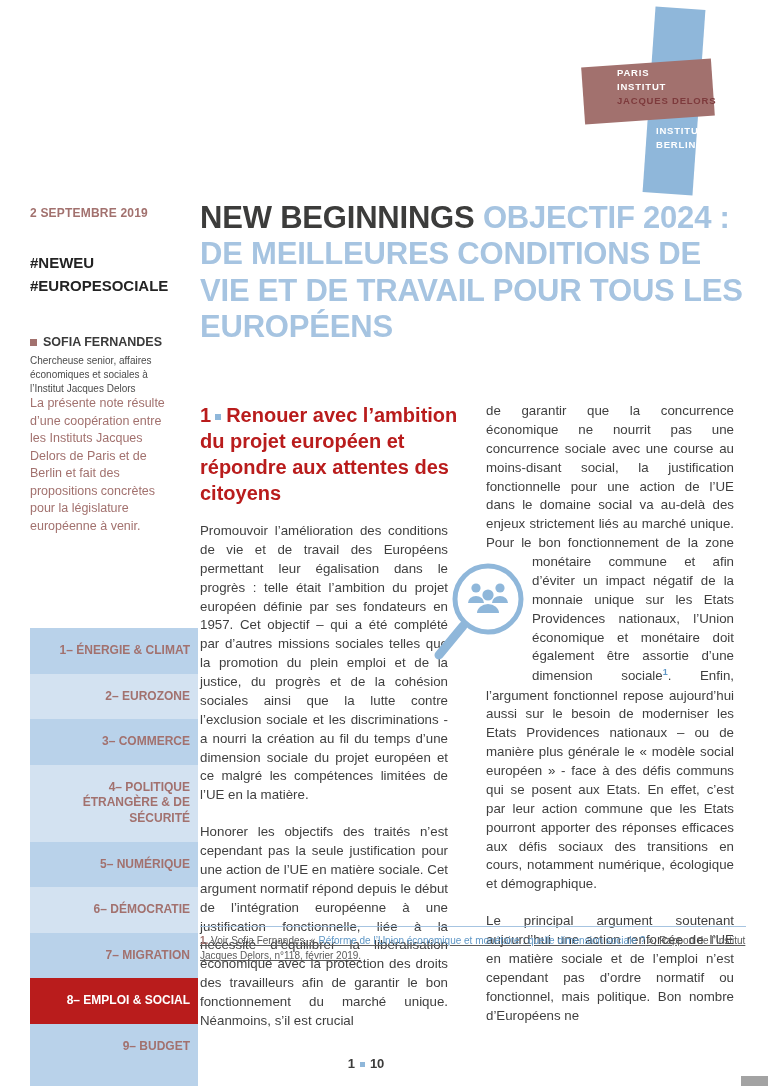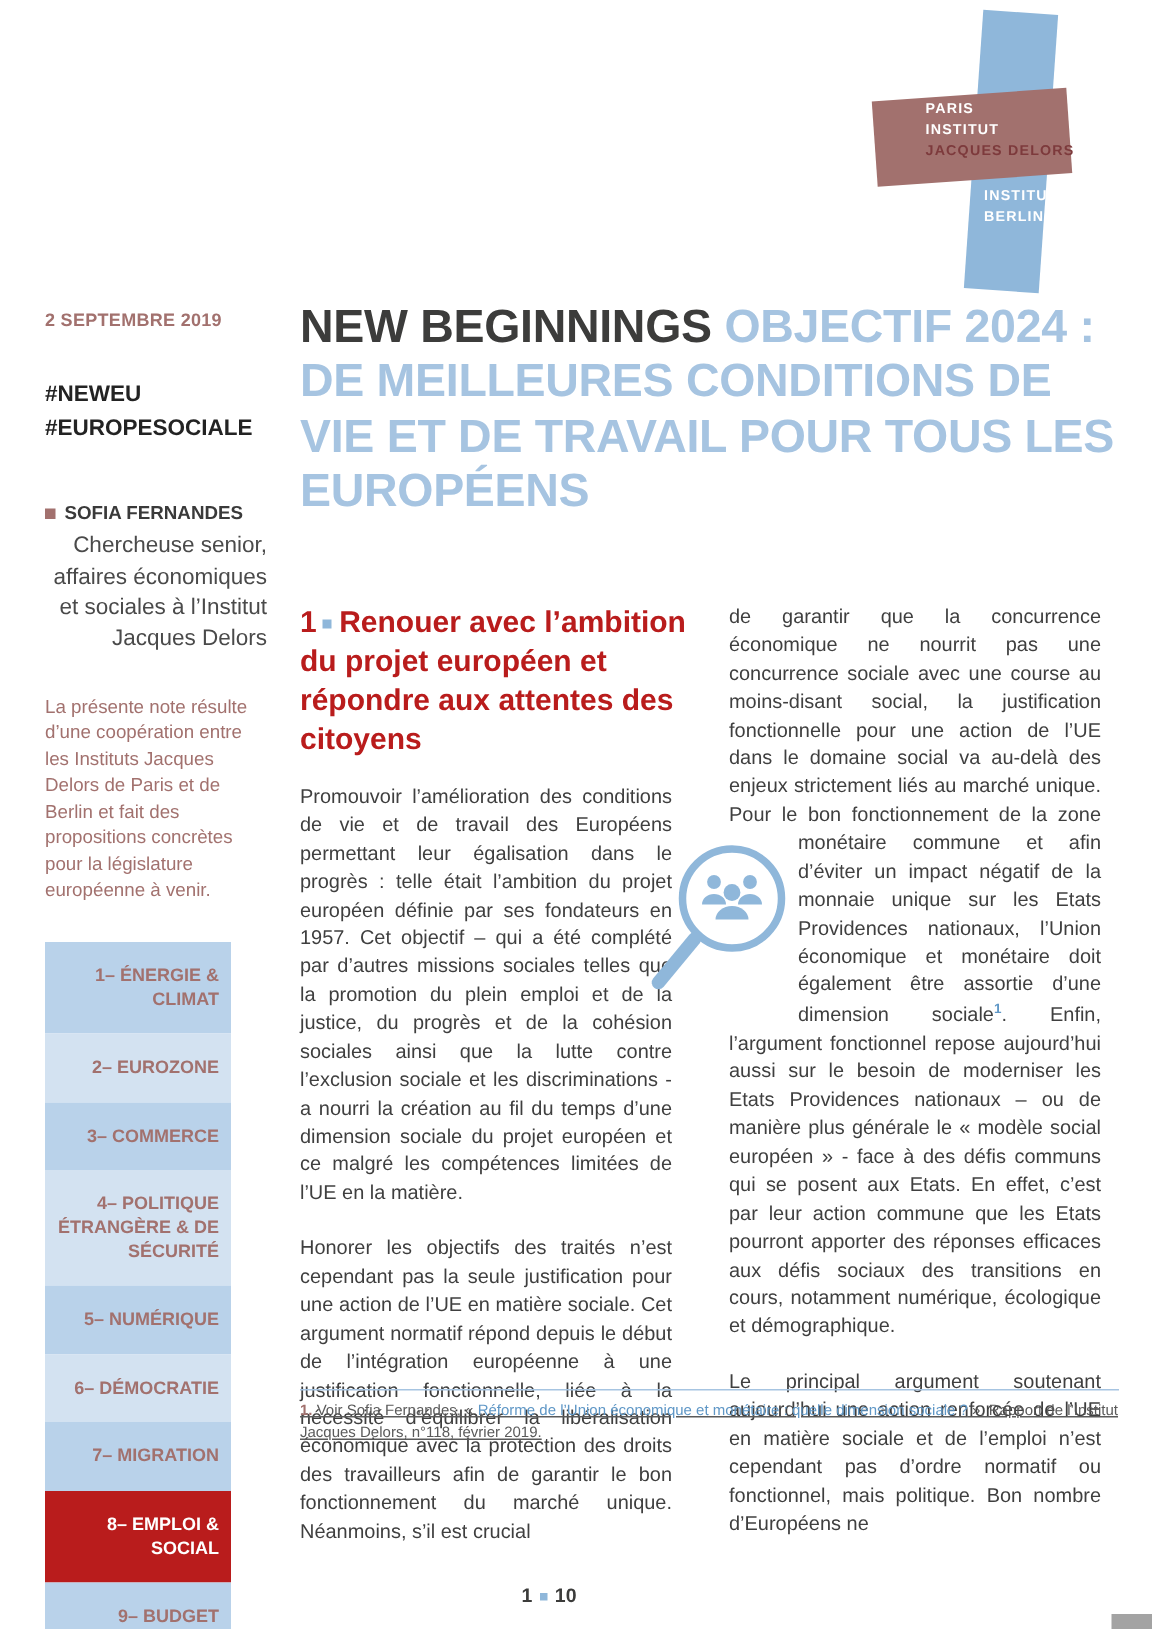--- a/index.html
+++ b/index.html
@@ -27,25 +27,25 @@
     letter-spacing:0.8px; line-height:14px; color:#ffffff;
   }
 
   
   .sidebar { position:absolute; left:30px; top:206px; width:148px; }
   .side-date { color:#a2716e; font-weight:bold; font-size:12px; letter-spacing:0.2px; }
   .hashtags { margin-top:32px; font-size:15px; font-weight:bold; color:#232323; line-height:1.5; word-wrap:break-word; }
   .author { margin-top:38px; }
   .author-line { font-weight:bold; font-size:12.5px; color:#3a3a3a; }
   .sq { display:inline-block; width:7px; height:7px; background:#a2716e; margin-right:6px; }
-  .author-role { margin-top:5px; font-size:15px; color:#4a4a4a; line-height:1.38;text-align:right; }
-  .side-note { margin-top:26px; font-size:12.5px; color:#a2716e; line-height:1.4; }
+  .author-role { margin-top:5px; font-size:10px; color:#4a4a4a; line-height:1.38; }
+  .side-note { font-size:12.5px; color:#a2716e; line-height:1.4; }
 
   .menu {
-    position:absolute; left:30px; top:628px; bottom:0; width:124px;
+    position:absolute; left:30px; top:628px; bottom:0; width:168px;
     display:flex; flex-direction:column;
   }
   .menu-item {
     padding:15px 8px 15px 4px; text-align:right; font-size:12px; font-weight:bold;
     color:#a2716e; line-height:1.3; box-sizing:border-box;
   }
   .menu-item:nth-child(odd)  { background:#b9d2ea; }
   .menu-item:nth-child(even) { background:#d3e2f1; }
   .menu-item.active { background:#b91c1c; color:#ffffff; }
   .menu-item:last-child { flex:1; }

